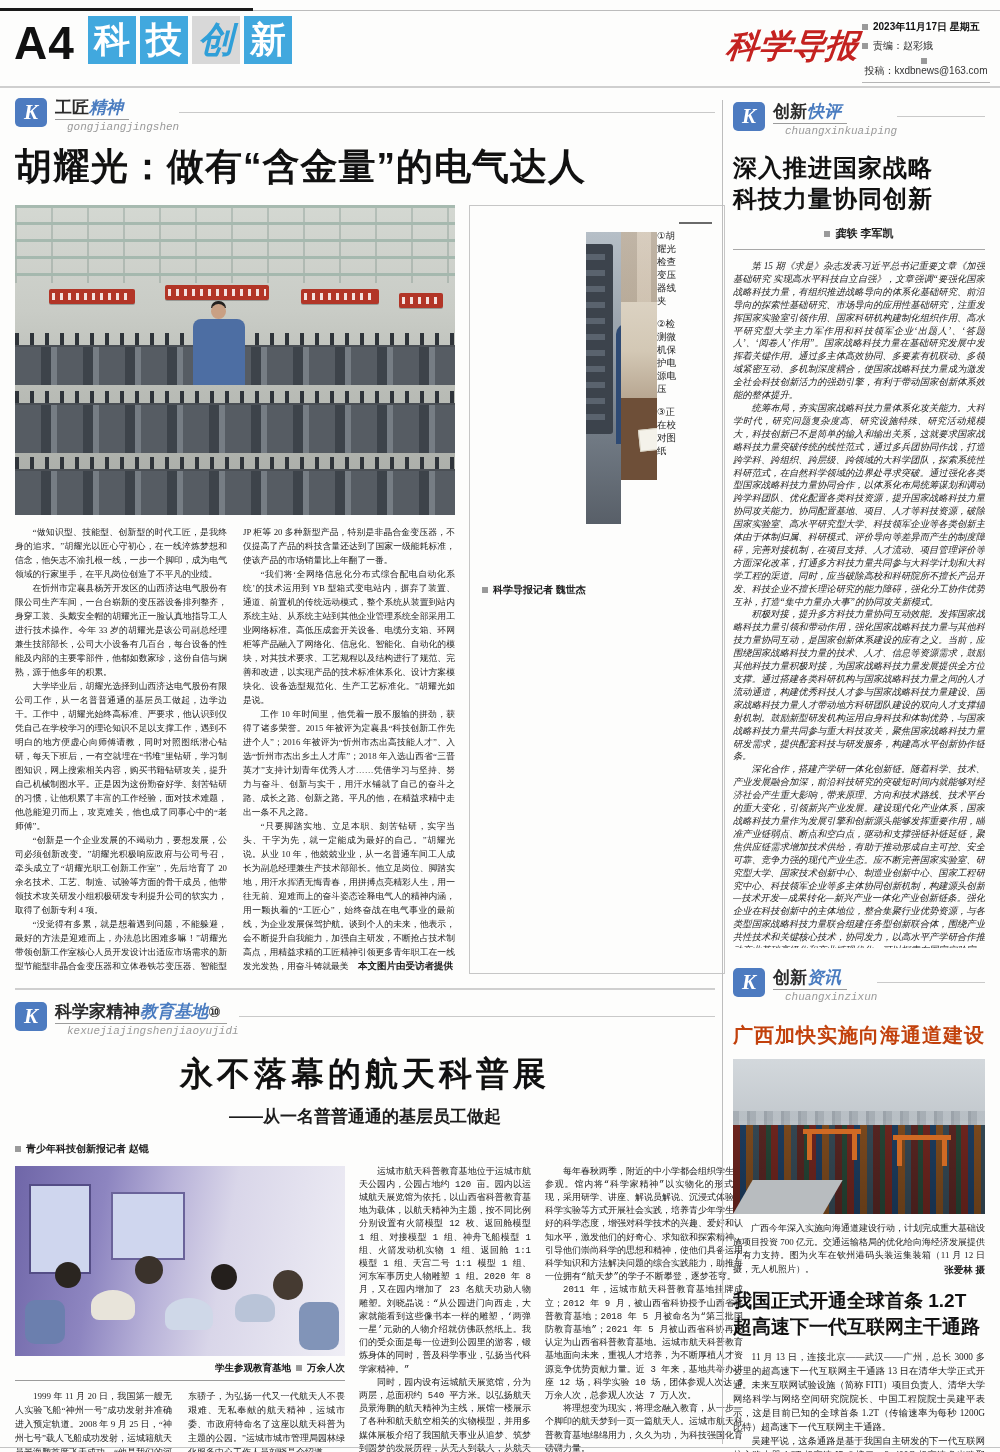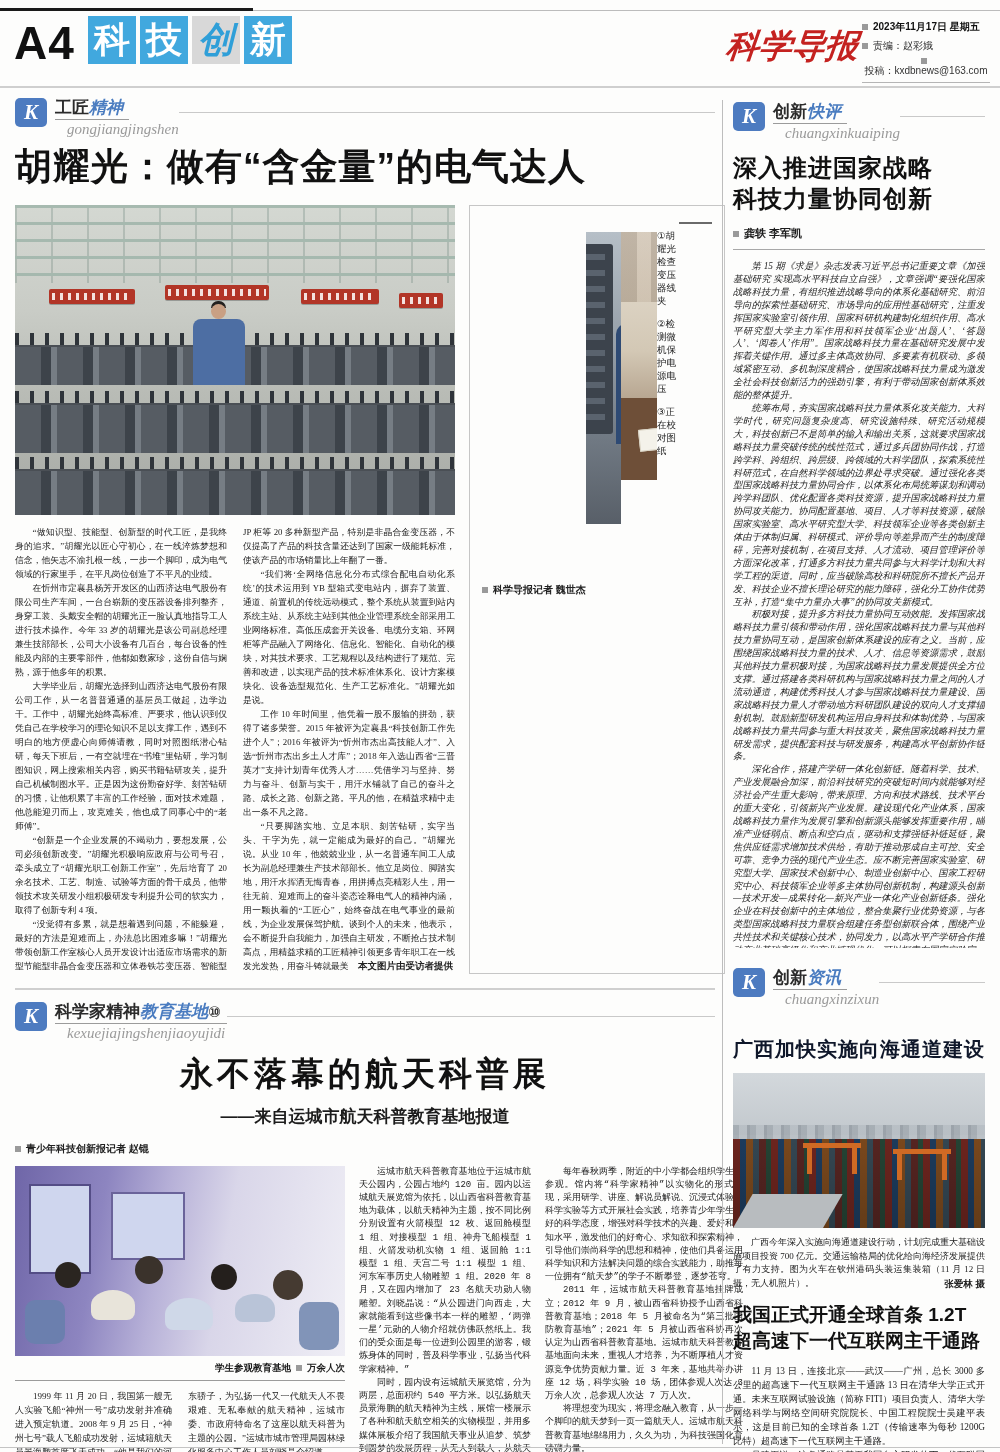--- a/index.html
+++ b/index.html
@@ -29,21 +29,21 @@
   .page-bottom{position:absolute;left:0;right:0;bottom:4px;height:1px;background:#c4c4c4;}
   
   .badge-row{display:flex;align-items:flex-start;height:40px;}
   .kblk{width:32px;height:29px;background:#4d7bc0;border-radius:5px;color:#fff;font-weight:900;
         font-style:italic;font-size:21px;display:flex;align-items:center;justify-content:center;
         font-family:"Liberation Serif",serif;flex:0 0 auto;margin-top:2px;}
   .btitle{margin-left:8px;border-bottom:1px solid #9b9b9b;padding:2px 6px 3px 0;white-space:nowrap;}
   .btitle .ta{font-family:"Liberation Serif",serif;font-weight:bold;font-size:17px;color:#2b2b2b;}
   .btitle .tb{font-family:"Liberation Serif",serif;font-weight:bold;font-style:italic;font-size:17px;color:#4a7cc0;}
   .btitle .tn{font-size:15px;color:#333;font-weight:bold;}
-  .bpin{font-size:15px;font-style:italic;color:#9a9a9a;margin-top:2px;font-family:Liberation Serif, serif;padding-left:20px;}
+  .bpin{font-size:11px;font-style:italic;color:#9a9a9a;margin-top:2px;font-family:Liberation Mono, monospace;padding-left:20px;}
   .brule{flex:1;height:1px;background:#c9c9c9;margin-top:16px;}
   
   .headline1{margin-top:10px;font-size:37px;font-weight:900;letter-spacing:1px;color:#111;line-height:1.15;}
   .art1-row{margin-top:16px;display:flex;}
   .art1-left{width:440px;flex:0 0 auto;}
   .photo-main{width:440px;height:310px;position:relative;overflow:hidden;
     background:linear-gradient(180deg,#d4d8d2 0%,#c9ccc6 34%,#b9bcb6 60%,#a6a9a4 100%);}
   .pm-roof{position:absolute;top:0;left:0;right:0;height:78px;opacity:.8;
     background:repeating-linear-gradient(180deg,#9cb3a8 0 3px,transparent 3px 17px),
                repeating-linear-gradient(90deg,rgba(80,110,100,.30) 0 2px,transparent 2px 36px);}
@@ -109,26 +109,26 @@
     font-family:"Liberation Serif",serif;font-size:9px;line-height:14px;text-align:justify;}
   .jy-under p{margin:0;text-indent:2em;}
   .jy-colB{width:172px;margin-left:14px;flex:0 0 auto;}
   .jy-colC{width:198px;margin-left:14px;flex:0 0 auto;}
   .jy-text{font-family:"Liberation Serif",serif;font-size:9px;line-height:13.2px;text-align:justify;
     height:300px;overflow:hidden;color:#222;}
   .jy-text p{margin:0;text-indent:2em;font-family:Liberation Mono, monospace;}
   
   .kp-headline{margin-top:12px;font-size:24px;font-weight:900;line-height:31px;letter-spacing:1px;color:#111;}
   .kp-byline{margin-top:12px;display:flex;align-items:center;font-size:11px;font-weight:bold;
-    border-bottom:1px solid #a8a8a8;padding-bottom:8px;}
+    border-bottom:1px solid #a8a8a8;padding-bottom:8px;justify-content:center;}
   .kp-body{margin-top:10px;height:688px;overflow:hidden;text-align:justify;color:#222;
     font-family:"Liberation Serif","DejaVu Serif",serif;font-style:italic;font-size:9.3px;line-height:12.9px;}
   .kp-body p{margin:0;text-indent:2em;}
   .zx-badge{margin-top:18px;}
-  .zx-headline1{margin-top:30px;font-size:20px;font-weight:900;letter-spacing:1px;color:#0f172a;}
+  .zx-headline1{margin-top:16px;font-size:20px;font-weight:900;letter-spacing:1px;color:#c2410c;}
   .photo-e{margin-top:10px;width:252px;height:155px;position:relative;overflow:hidden;background:#ccd1d5;}
   .pe-sky{position:absolute;top:0;left:0;right:0;height:62px;
     background:linear-gradient(180deg,#d3d8dc,#c2c8cd);}
   .pe-city{position:absolute;top:52px;left:0;right:0;height:14px;opacity:.7;
     background:repeating-linear-gradient(90deg,#9aa2a9 0 6px,#b4bbc1 6px 14px,#8a929a 14px 17px);}
   .pe-yard{position:absolute;top:66px;left:0;right:0;bottom:0;
     background:repeating-linear-gradient(90deg,#b33a2e 0 7px,#2f5e8e 7px 13px,#c9722c 13px 20px,#56707e 20px 26px,#8d3a33 26px 33px,#3c6b50 33px 38px),
                linear-gradient(180deg,#9aa0a5,#7e858b);background-blend-mode:multiply;}
   .pe-road{position:absolute;left:0;bottom:0;width:90px;height:34px;background:#b8bcbf;transform:skewX(-30deg);transform-origin:bottom left;}
   .pe-crane{position:absolute;width:58px;height:5px;background:#d06a24;}
@@ -255,21 +255,21 @@
       <div class="badge-row">
         <span class="kblk">K</span>
         <span>
           <span class="btitle"><span class="ta">科学家精神</span><span class="tb">教育基地</span><span class="tn">⑩</span></span>
           <div class="bpin">kexuejiajingshenjiaoyujidi</div>
         </span>
         <span class="brule"></span>
       </div>
 
       <div class="headline2">永不落幕的航天科普展</div>
-      <div class="subhead2">——来自运城市航天科普教育基地报道</div>
+      <div class="subhead2">——从一名普普通通的基层员工做起</div>
       <div class="byline byline2">
         <span class="sq"></span>
         <span>青少年科技创新报记者 赵锟</span>
       </div>
 
       <div class="jiaoyu-row">
         <div class="jy-colL">
           <div class="photo-d">
             <div class="pd-screen" style="left:14px;top:18px;width:58px;height:86px;"></div>
             <div class="pd-screen" style="left:96px;top:26px;width:70px;height:64px;border-color:#6a639a;"></div>

